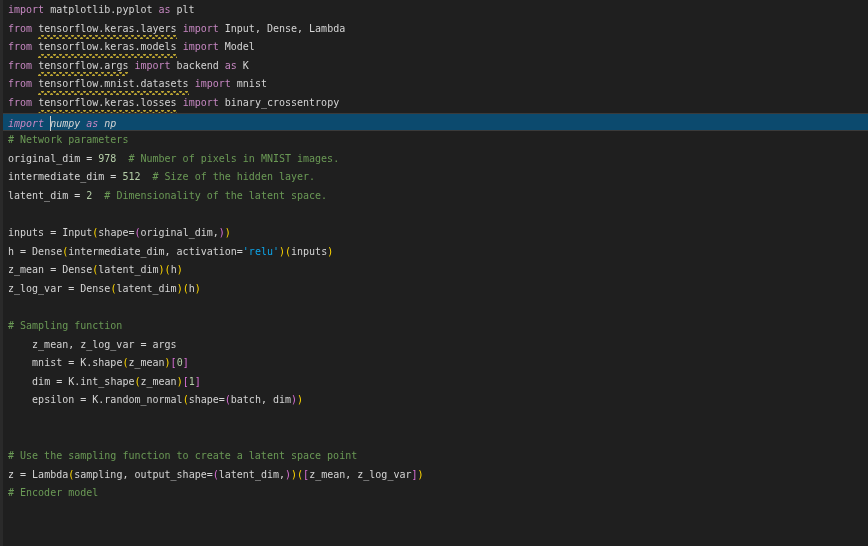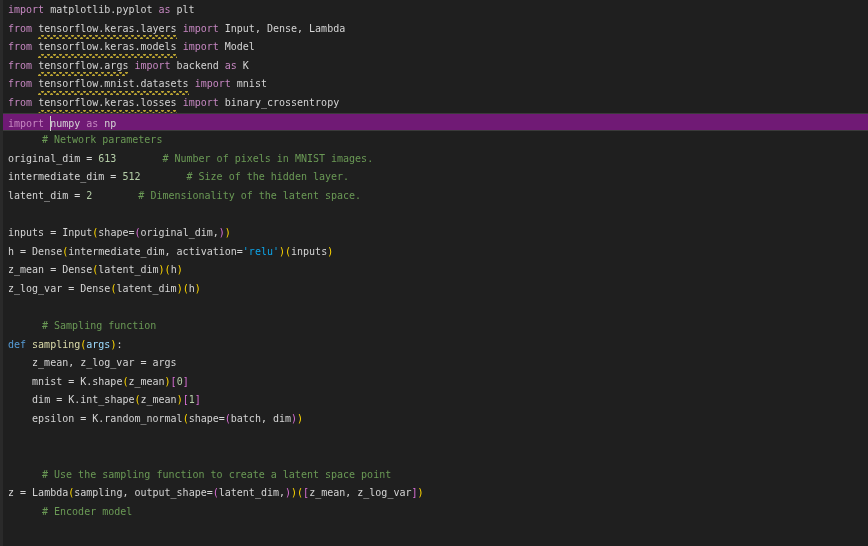--- a/index.html
+++ b/index.html
@@ -37,37 +37,38 @@
     height: 18.6px;
     line-height: 18.6px;
     font-size: 10px;
     white-space: pre;
     padding-left: 5px;
     color: #d4d4d4;
     letter-spacing: 0px;
   }
 
   .line.current {
-    background: #701a75;
+    background: #0c4a6e;
     border-top: 1px solid #3a3a3a;
     border-bottom: 1px solid #3a3a3a;
     height: 16.6px;
     line-height: 16.6px;
+    font-style: italic;
   }
 
   
   .kw      { color: #c586c0; }  
   .kw2     { color: #569cd6; }  
   .mod     { color: #d4d4d4; }
   .name    { color: #d4d4d4; }
   .fn      { color: #dcdcaa; }
   .param   { color: #9cdcfe; }
   .num     { color: #b5cea8; }
   .str     { color: #0ea5e9; }
-  .cmt     { color: #6a9955; margin-left: 34px; }
+  .cmt     { color: #6a9955; }
   .op      { color: #d4d4d4; }
   .b1      { color: #ffd700; }
   .b2      { color: #da70d6; }
 
   
   .squig {
     position: relative;
     display: inline-block;
   }
   .squig::after {
@@ -112,42 +113,41 @@
     <div class="line"><span class="kw">from</span><span class="op"> </span><span class="mod squig">tensorflow.args</span><span class="op"> </span><span class="kw">import</span><span class="name"> backend </span><span class="kw">as</span><span class="name"> K</span></div>
 
     <div class="line"><span class="kw">from</span><span class="op"> </span><span class="mod squig">tensorflow.mnist.datasets</span><span class="op"> </span><span class="kw">import</span><span class="name"> mnist</span></div>
 
     <div class="line"><span class="kw">from</span><span class="op"> </span><span class="mod squig">tensorflow.keras.losses</span><span class="op"> </span><span class="kw">import</span><span class="name"> binary_crossentropy</span></div>
 
     <div class="line current"><span class="kw">import</span><span class="op"> </span><span class="caret"></span><span class="mod">numpy </span><span class="kw">as</span><span class="name"> np</span></div>
 
     <div class="line"><span class="cmt"># Network parameters</span></div>
 
-    <div class="line"><span class="name">original_dim </span><span class="op">= </span><span class="num">613</span><span class="cmt">  # Number of pixels in MNIST images.</span></div>
+    <div class="line"><span class="name">original_dim </span><span class="op">= </span><span class="num">978</span><span class="cmt">  # Number of pixels in MNIST images.</span></div>
 
     <div class="line"><span class="name">intermediate_dim </span><span class="op">= </span><span class="num">512</span><span class="cmt">  # Size of the hidden layer.</span></div>
 
     <div class="line"><span class="name">latent_dim </span><span class="op">= </span><span class="num">2</span><span class="cmt">  # Dimensionality of the latent space.</span></div>
 
     <div class="line"></div>
 
 
     <div class="line"><span class="name">inputs </span><span class="op">= </span><span class="name">Input</span><span class="b1">(</span><span class="name">shape=</span><span class="b2">(</span><span class="name">original_dim,</span><span class="b2">)</span><span class="b1">)</span></div>
 
     <div class="line"><span class="name">h </span><span class="op">= </span><span class="name">Dense</span><span class="b1">(</span><span class="name">intermediate_dim, activation=</span><span class="str">'relu'</span><span class="b1">)</span><span class="b1">(</span><span class="name">inputs</span><span class="b1">)</span></div>
 
     <div class="line"><span class="name">z_mean </span><span class="op">= </span><span class="name">Dense</span><span class="b1">(</span><span class="name">latent_dim</span><span class="b1">)</span><span class="b1">(</span><span class="name">h</span><span class="b1">)</span></div>
 
     <div class="line"><span class="name">z_log_var </span><span class="op">= </span><span class="name">Dense</span><span class="b1">(</span><span class="name">latent_dim</span><span class="b1">)</span><span class="b1">(</span><span class="name">h</span><span class="b1">)</span></div>
 
     <div class="line"></div>
 
     <div class="line"><span class="cmt"># Sampling function</span></div>
 
-    <div class="line"><span class="kw2">def</span><span class="fn"> sampling</span><span class="b1">(</span><span class="param">args</span><span class="b1">)</span><span class="op">:</span></div>
 
     <div class="line"><span class="name">    z_mean, z_log_var = args</span></div>
 
     <div class="line"><span class="op">    </span><span class="name">mnist </span><span class="op">= </span><span class="name">K.shape</span><span class="b1">(</span><span class="name">z_mean</span><span class="b1">)</span><span class="b2">[</span><span class="num">0</span><span class="b2">]</span></div>
 
     <div class="line"><span class="op">    </span><span class="name">dim </span><span class="op">= </span><span class="name">K.int_shape</span><span class="b1">(</span><span class="name">z_mean</span><span class="b1">)</span><span class="b2">[</span><span class="num">1</span><span class="b2">]</span></div>
 
     <div class="line"><span class="op">    </span><span class="name">epsilon </span><span class="op">= </span><span class="name">K.random_normal</span><span class="b1">(</span><span class="name">shape=</span><span class="b2">(</span><span class="name">batch, dim</span><span class="b2">)</span><span class="b1">)</span></div>
 
 

